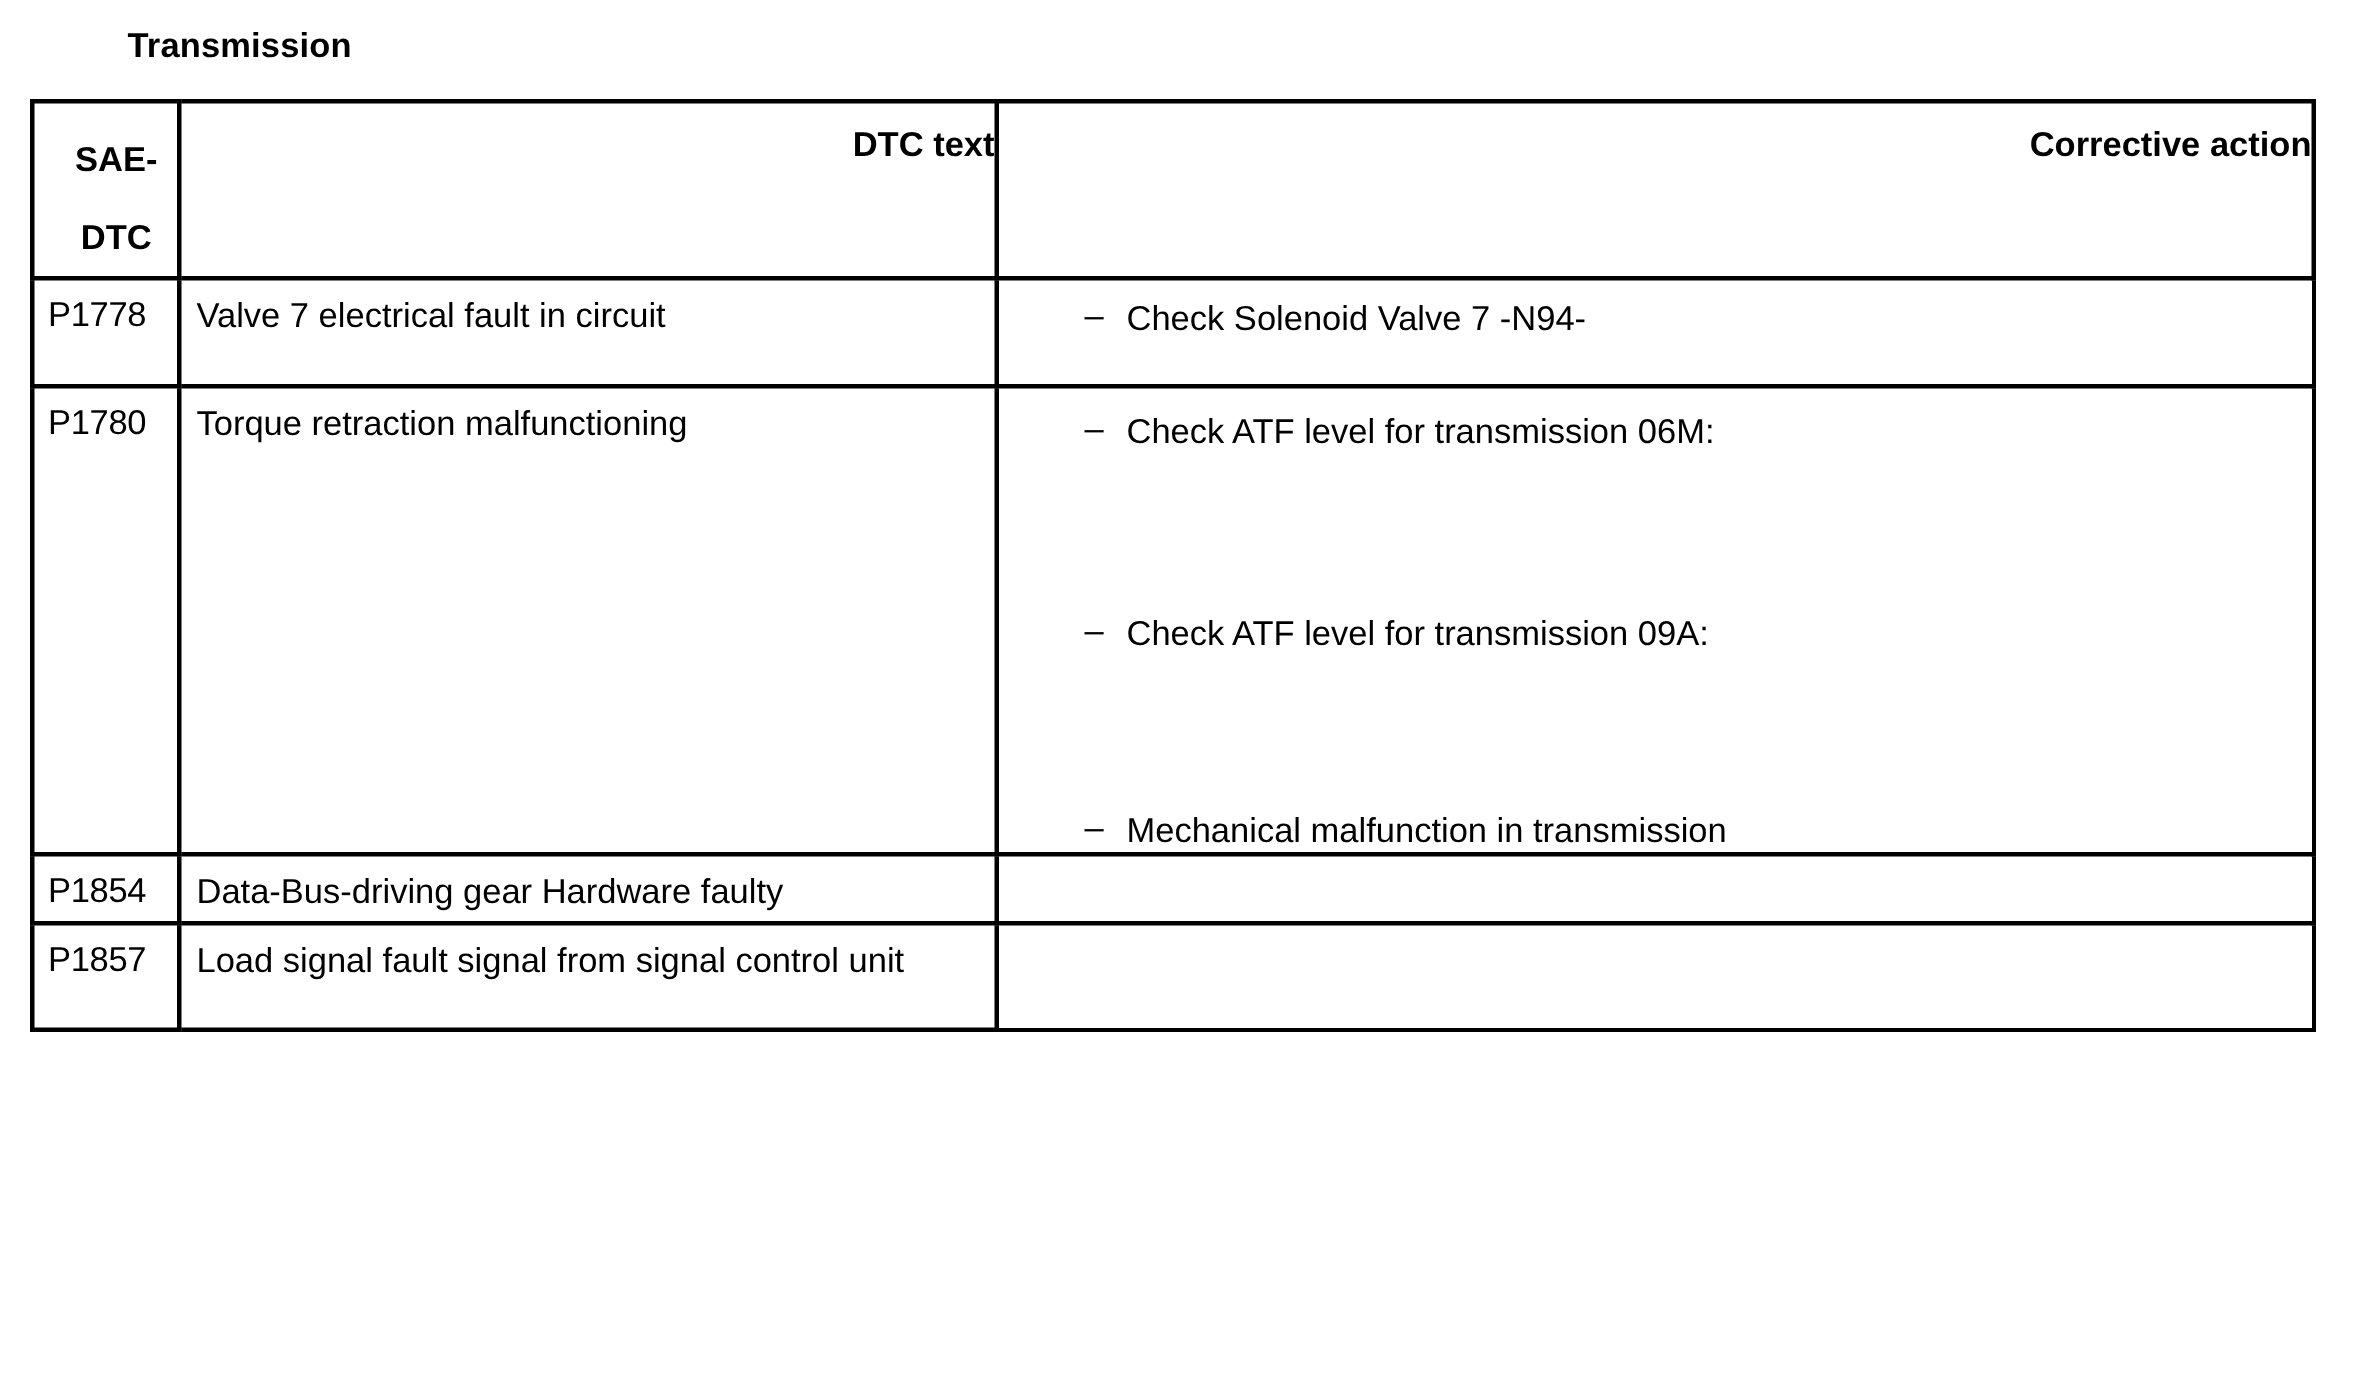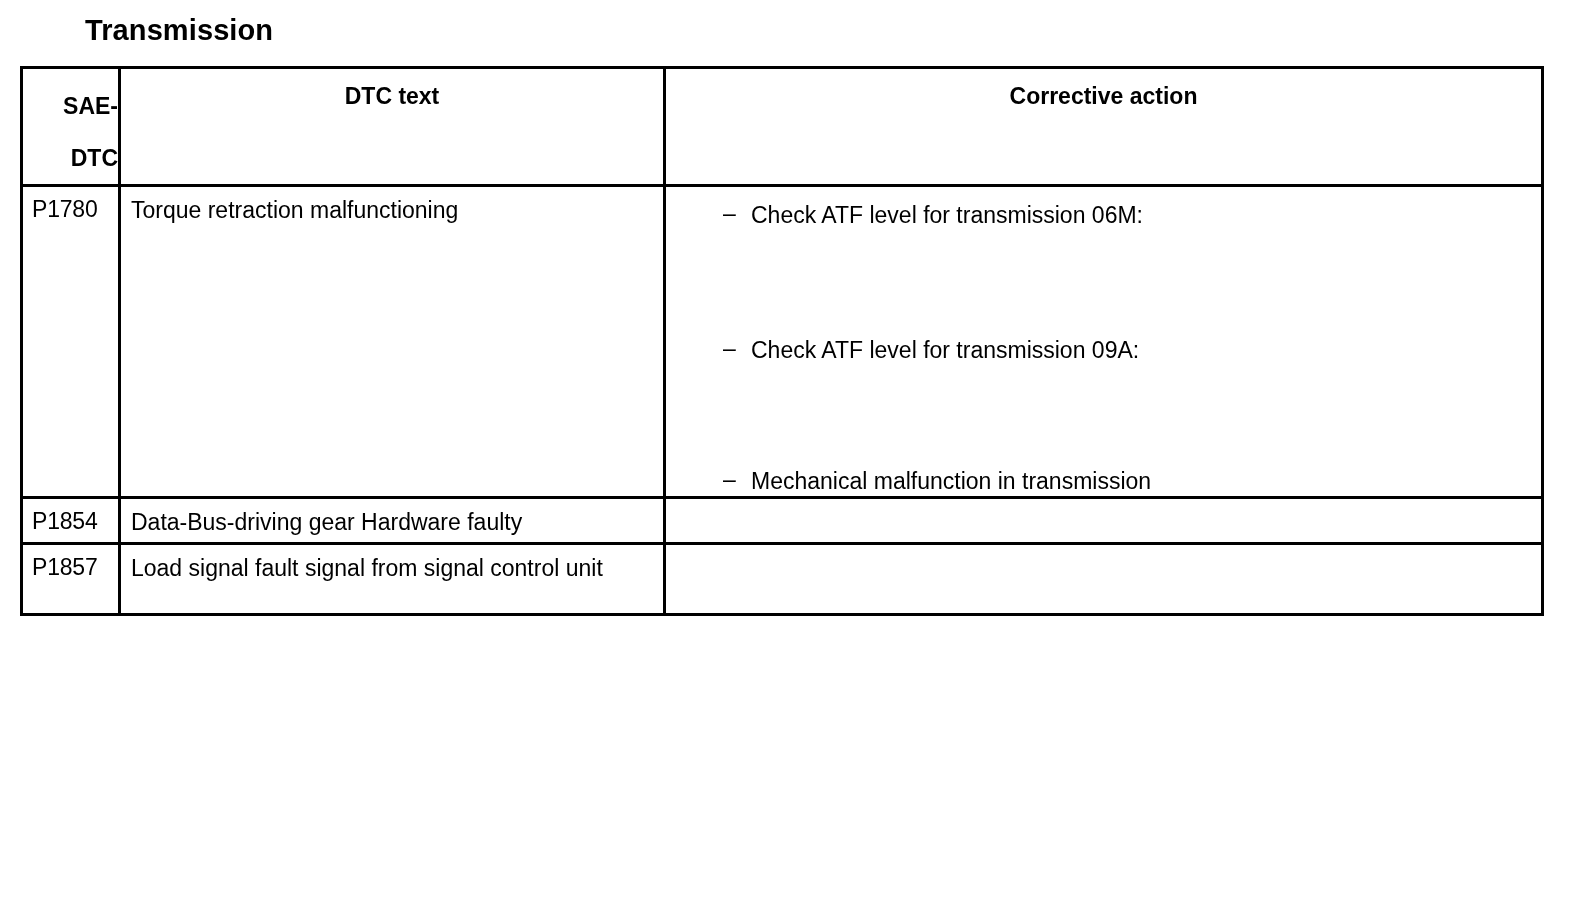--- a/index.html
+++ b/index.html
@@ -20,21 +20,21 @@
     position: relative;
     width: 1584px;
     height: 922px;
     background: #ffffff;
   }
 
   .section-title {
     position: absolute;
     left: 85px;
     top: 16px;
-    font-size: 29px;
+    font-size: 23px;
     font-weight: bold;
     letter-spacing: 0.1px;
     line-height: 28px;
     white-space: nowrap;
   }
 
   table.dtc-table {
     position: absolute;
     left: 20px;
     top: 66px;
@@ -48,30 +48,30 @@
     border: 3px solid #000000;
     padding: 0;
     vertical-align: top;
     background: #ffffff;
   }
 
   col.c-sae  { width: 98px; }
   col.c-text { width: 545px; }
   col.c-corr { width: 878px; }
   .hdr-sae {
-    text-align: right;
+    text-align: center;
     padding: 11px 0 0 14px !important;
     font-weight: bold;
     font-size: 23px;
     line-height: 52px;
   }
   .hdr-sae span { display: block; }
   .hdr-center {
     padding-top: 14px !important;
-    text-align: center;
+    text-align: right;
     font-weight: bold;
     font-size: 23px;
   }
 
   .code-cell {
     font-size: 23px;
     padding: 9px 0 0 9px !important;
     white-space: nowrap;
     letter-spacing: -0.2px;
   }
@@ -143,20 +143,32 @@
         <th class="hdr-sae">
           <span>SAE-</span>
           <span>DTC</span>
         </th>
         <th class="hdr-center">DTC text</th>
         <th class="hdr-center">Corrective action</th>
       </tr>
     </thead>
     <tbody>
 
+      <tr class="r-1778">
+        <td class="code-cell">P1778</td>
+        <td class="text-cell">Valve 7 electrical fault in circuit</td>
+        <td class="corr-cell pad-1778">
+          <ul class="corr-list">
+            <li class="corr-item">
+              <span class="bullet">–</span>
+              <span>Check Solenoid Valve 7 -N94-</span>
+            </li>
+          </ul>
+        </td>
+      </tr>
 
       <tr class="r-1780">
         <td class="code-cell">P1780</td>
         <td class="text-cell">Torque retraction malfunctioning</td>
         <td class="corr-cell pad-1780">
           <ul class="corr-list">
             <li class="corr-item">
               <span class="bullet">–</span>
               <span>Check ATF level for transmission 06M:</span>
             </li>

